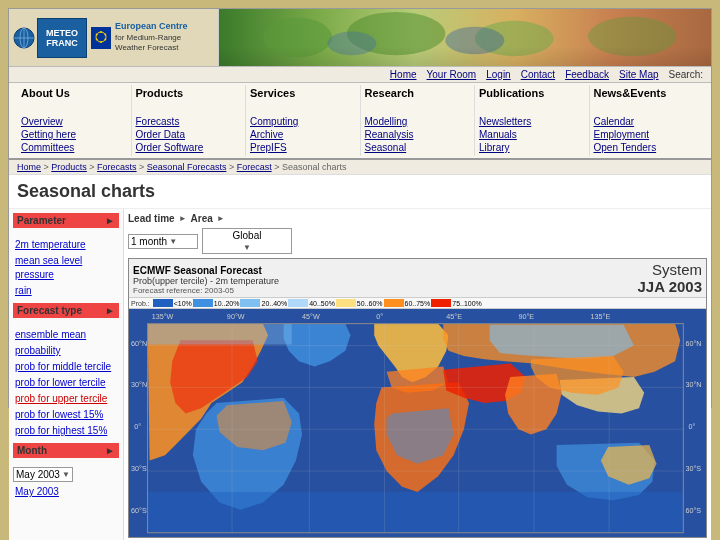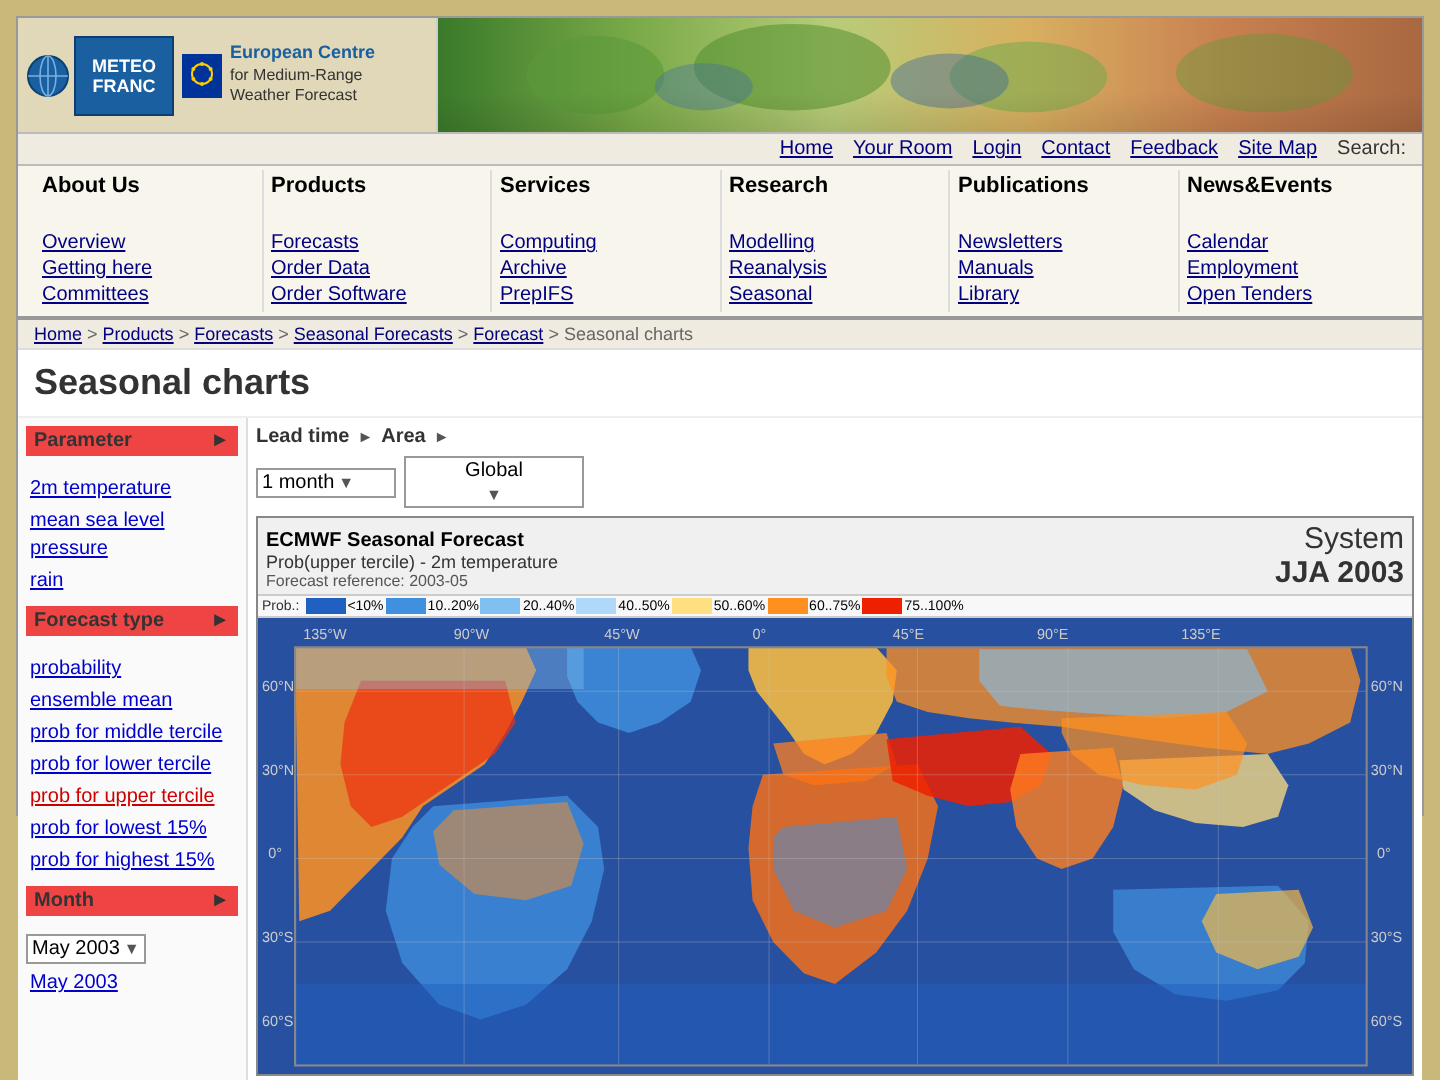--- a/index.html
+++ b/index.html
@@ -475,22 +475,22 @@
         <div class="sidebar-item active" style="color:#0000cc;text-decoration:underline;">2m temperature</div>
         <div class="sidebar-item" style="color:#0000cc;text-decoration:underline;">mean sea level pressure</div>
         <div class="sidebar-item" style="color:#0000cc;text-decoration:underline;">rain</div>
 
         <div class="sidebar-divider"></div>
 
         <div class="sidebar-section-title">
           <span>Forecast type</span>
           <span>►</span>
         </div>
+        <div class="sidebar-item blue">ensemble mean</div>
         <div class="sidebar-item blue">probability</div>
-        <div class="sidebar-item blue">ensemble mean</div>
         <div class="sidebar-item blue">prob for middle tercile</div>
         <div class="sidebar-item blue">prob for lower tercile</div>
         <div class="sidebar-item" style="color:#cc0000;text-decoration:underline;">prob for upper tercile</div>
         <div class="sidebar-item blue">prob for lowest 15%</div>
         <div class="sidebar-item blue">prob for highest 15%</div>
 
         <div class="sidebar-divider"></div>
 
         <div class="sidebar-section-title">
           <span>Month</span>

